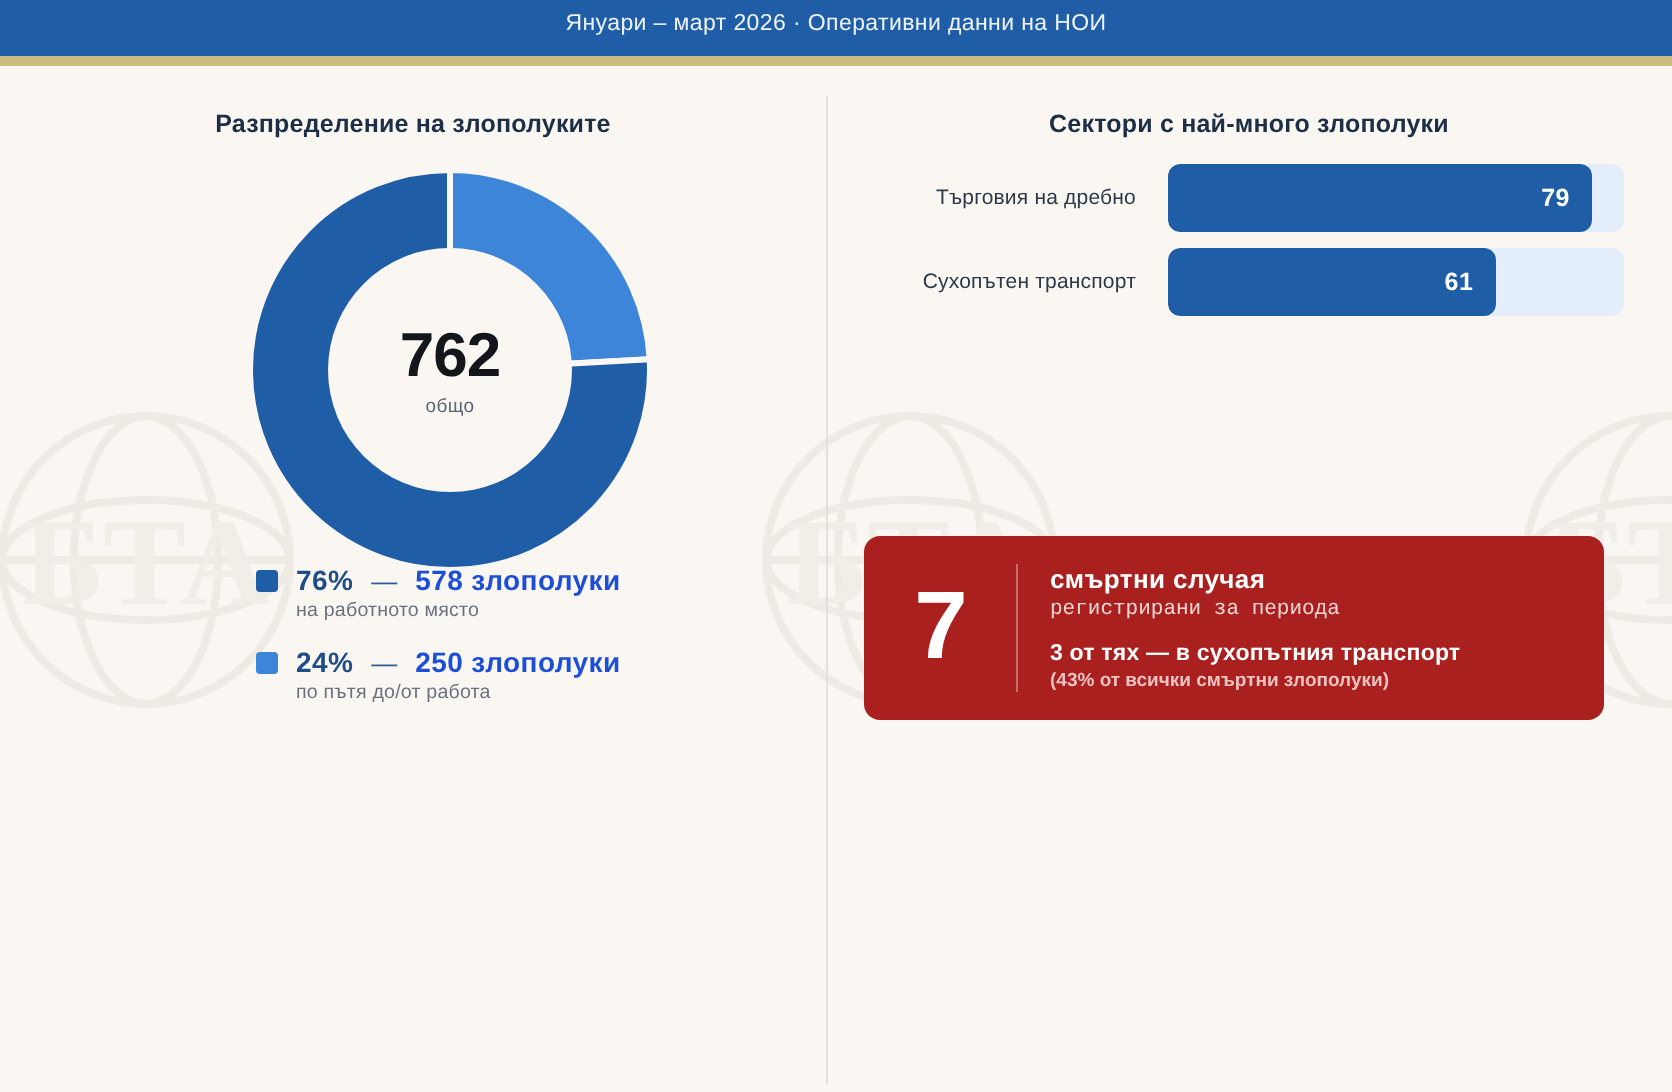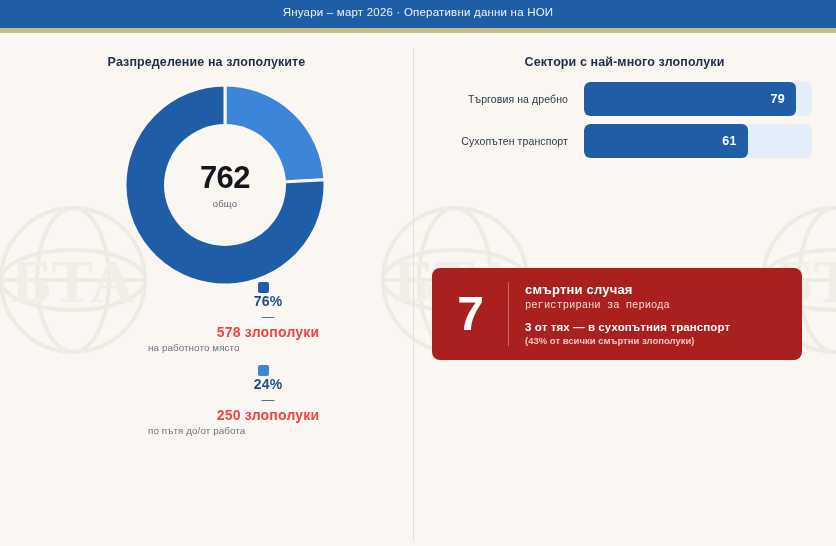--- a/index.html
+++ b/index.html
@@ -131,21 +131,20 @@
     left: 128px;
     top: 282px;
     width: 280px;
     z-index: 3;
   }
   .legend-row { margin-bottom: 12px; }
   .legend-main {
     display: flex;
     align-items: center;
     white-space: nowrap;
-    flex-direction: column;
   }
   .legend-swatch {
     width: 11px;
     height: 11px;
     border-radius: 2px;
     margin-right: 9px;
     flex: none;
   }
   .legend-pct {
     font-size: 14px;
@@ -154,21 +153,21 @@
     letter-spacing: 0.2px;
   }
   .legend-dash {
     font-size: 13px;
     color: #2f5d96;
     margin: 0 9px;
   }
   .legend-count {
     font-size: 14px;
     font-weight: bold;
-    color: #ef4444;
+    color: #1d4ed8;
     letter-spacing: 0.2px;
   }
   .legend-sub {
     margin-left: 20px;
     margin-top: 2px;
     font-size: 9.8px;
     color: #6a7280;
     letter-spacing: 0.1px;
     white-space: nowrap;
   }

